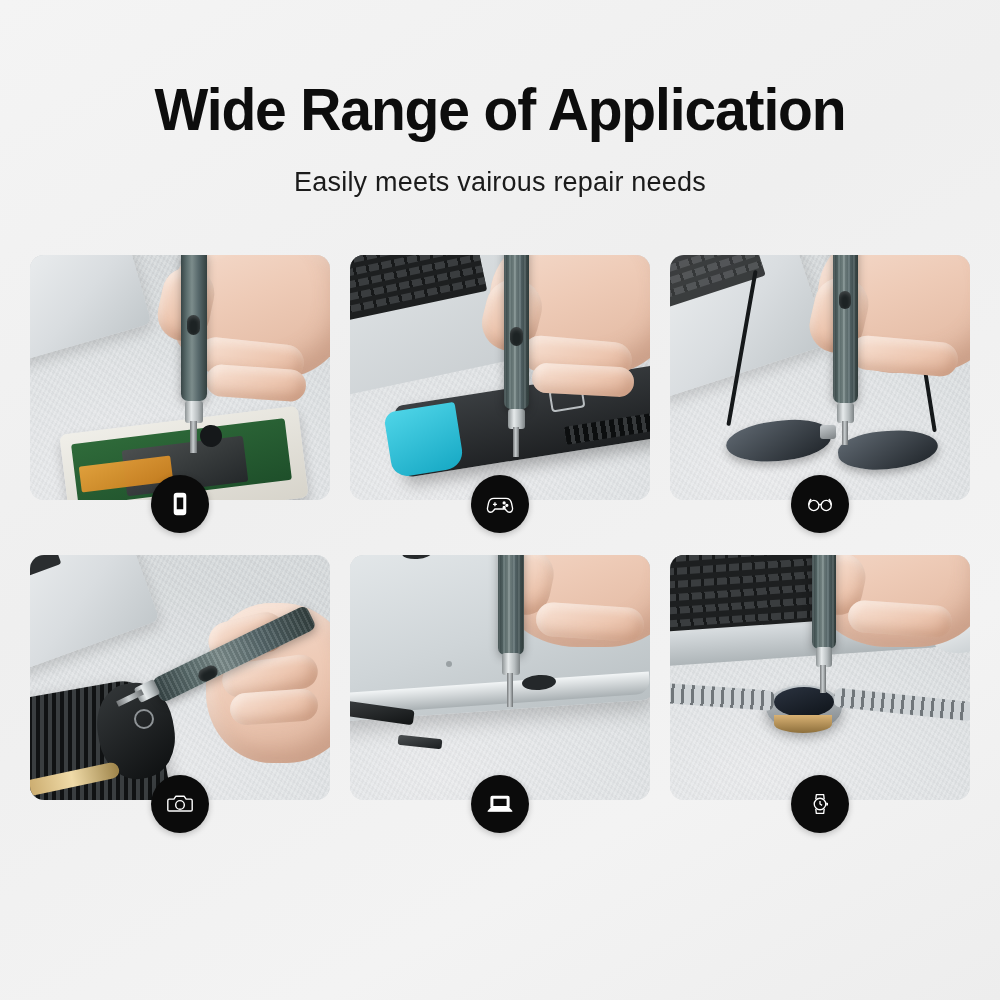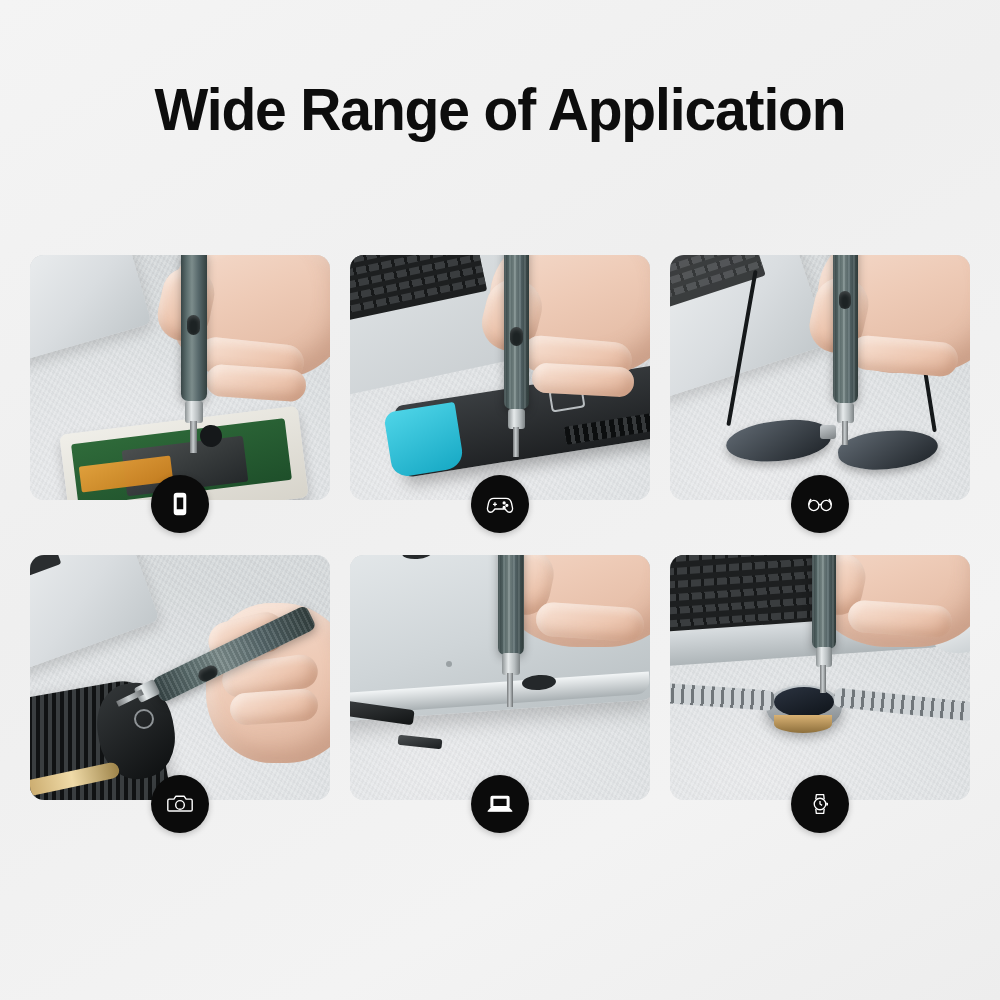--- a/index.html
+++ b/index.html
@@ -173,20 +173,21 @@
   .pcb {
     position: absolute;
     background: linear-gradient(170deg, #2f6b3a, #1e4f2a);
   }
 </style>
 </head>
 <body>
 
 <div class="header">
   <div class="title">Wide Range of Application</div>
+  <div class="subtitle">Easily meets vairous repair needs</div>
 </div>
 
 <div class="grid">
 
   <div class="panel">
     <div class="photo">
       <div class="desk"></div>
 
       <div class="laptop-lid" style="left:-40px;top:-14px;width:150px;height:105px;transform:rotate(-16deg);border-radius:8px;"></div>
 

